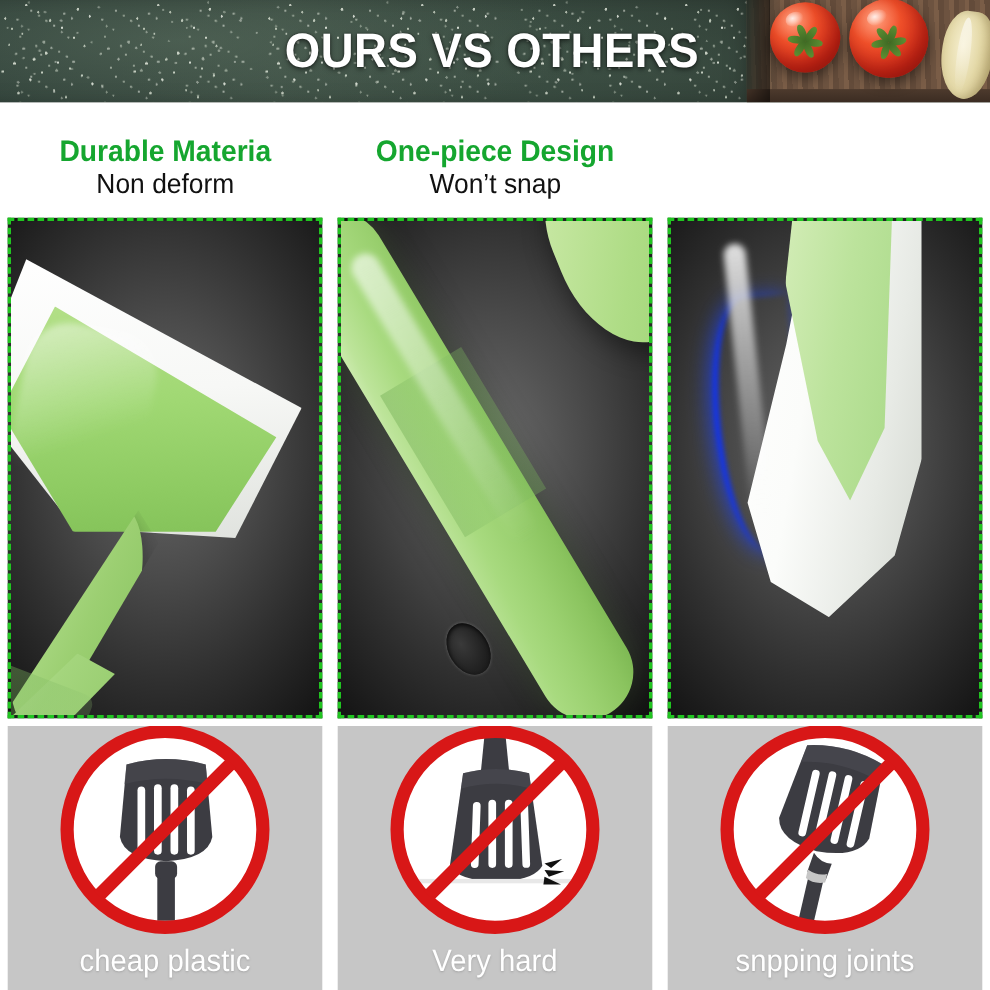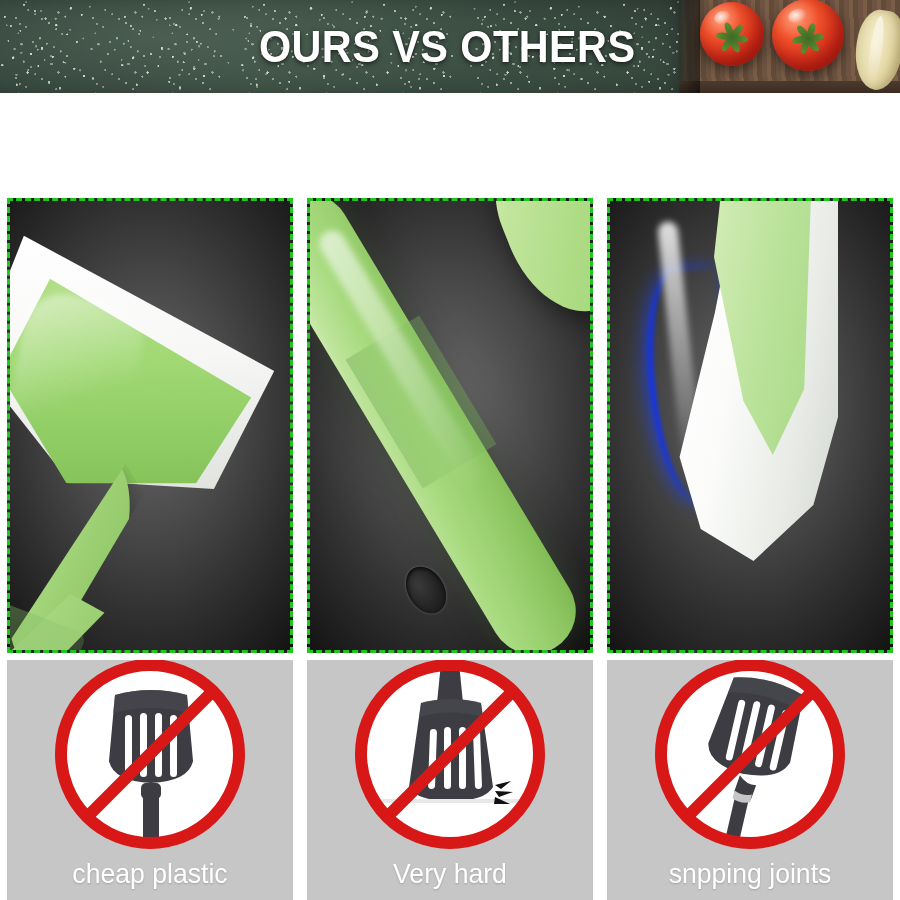--- a/index.html
+++ b/index.html
@@ -355,21 +355,29 @@
         <i style="transform:rotate(292deg)"></i>
       </span>
     </div>
     <div class="pale-veg"></div>
 
     <div class="banner-title">OURS VS OTHERS</div>
   </div>
 
   <div class="headings">
 
-
+    <div class="head-col">
+      <div class="head-title">Durable Materia</div>
+      <div class="head-sub">Non deform</div>
+    </div>
+
+    <div class="head-col">
+      <div class="head-title">One-piece Design</div>
+      <div class="head-sub">Won’t snap</div>
+    </div>
 
 
   </div>
 
   <div class="photo-row">
 
     <div class="photo-cell">
       <div class="photo-frame">
         <div class="ph-inner">
           <div class="sp1-white"></div>

